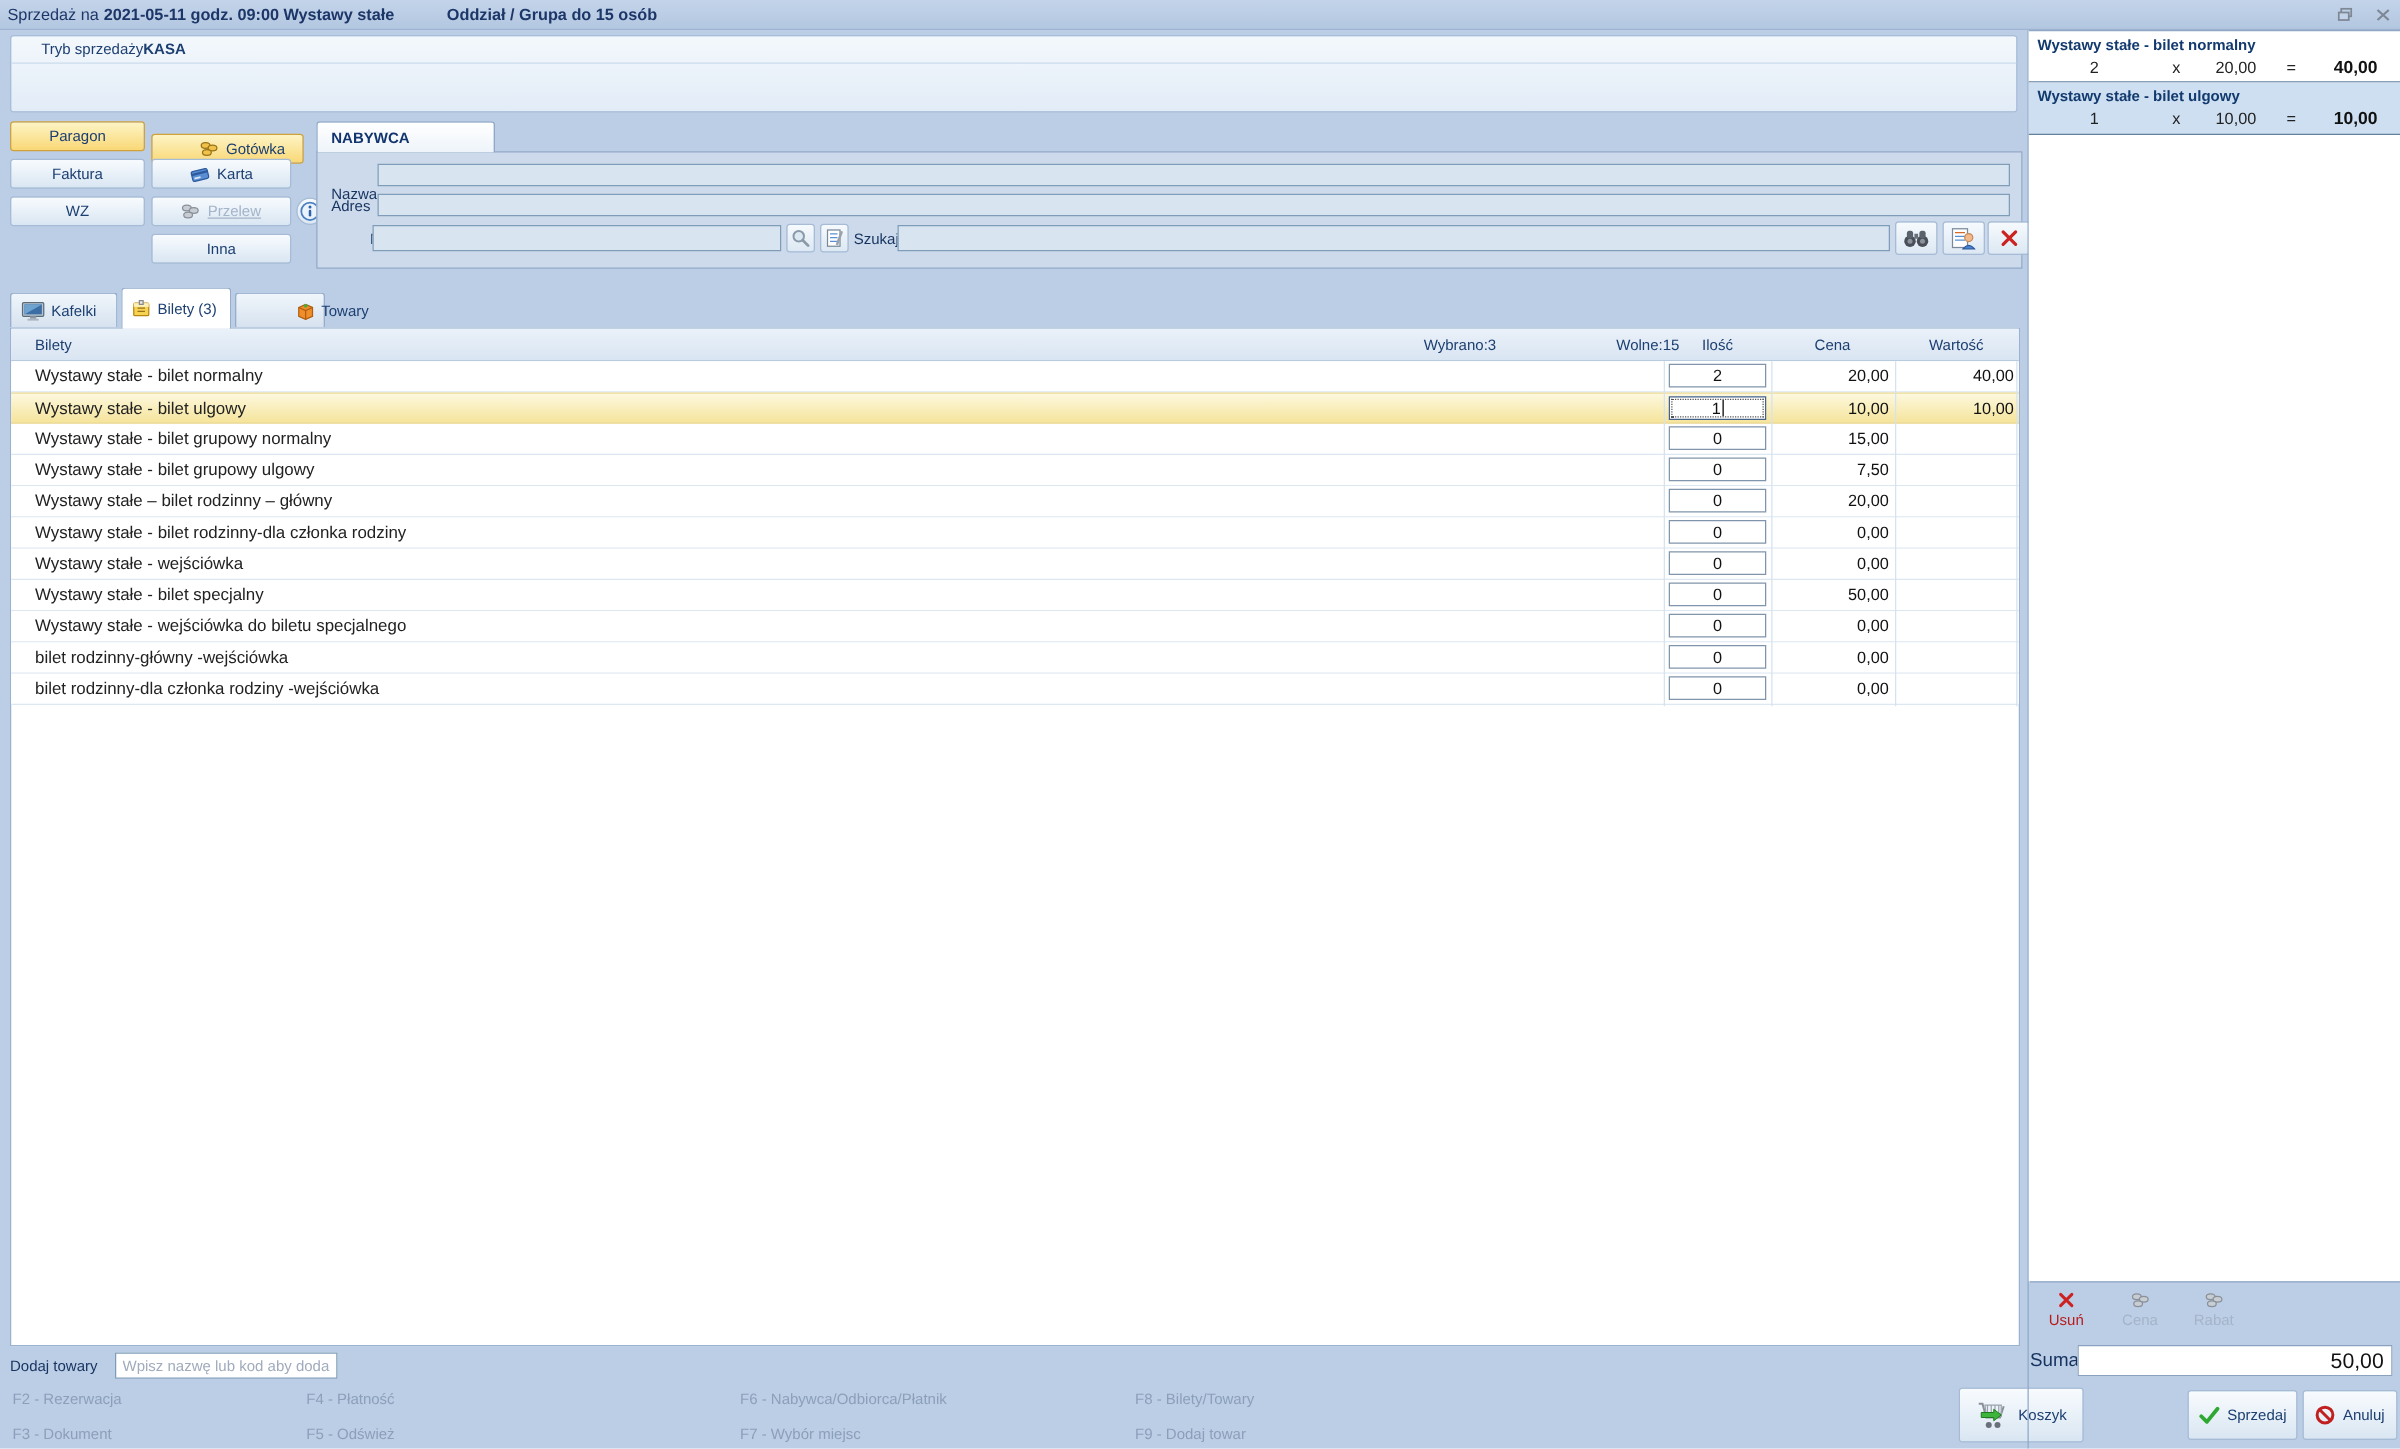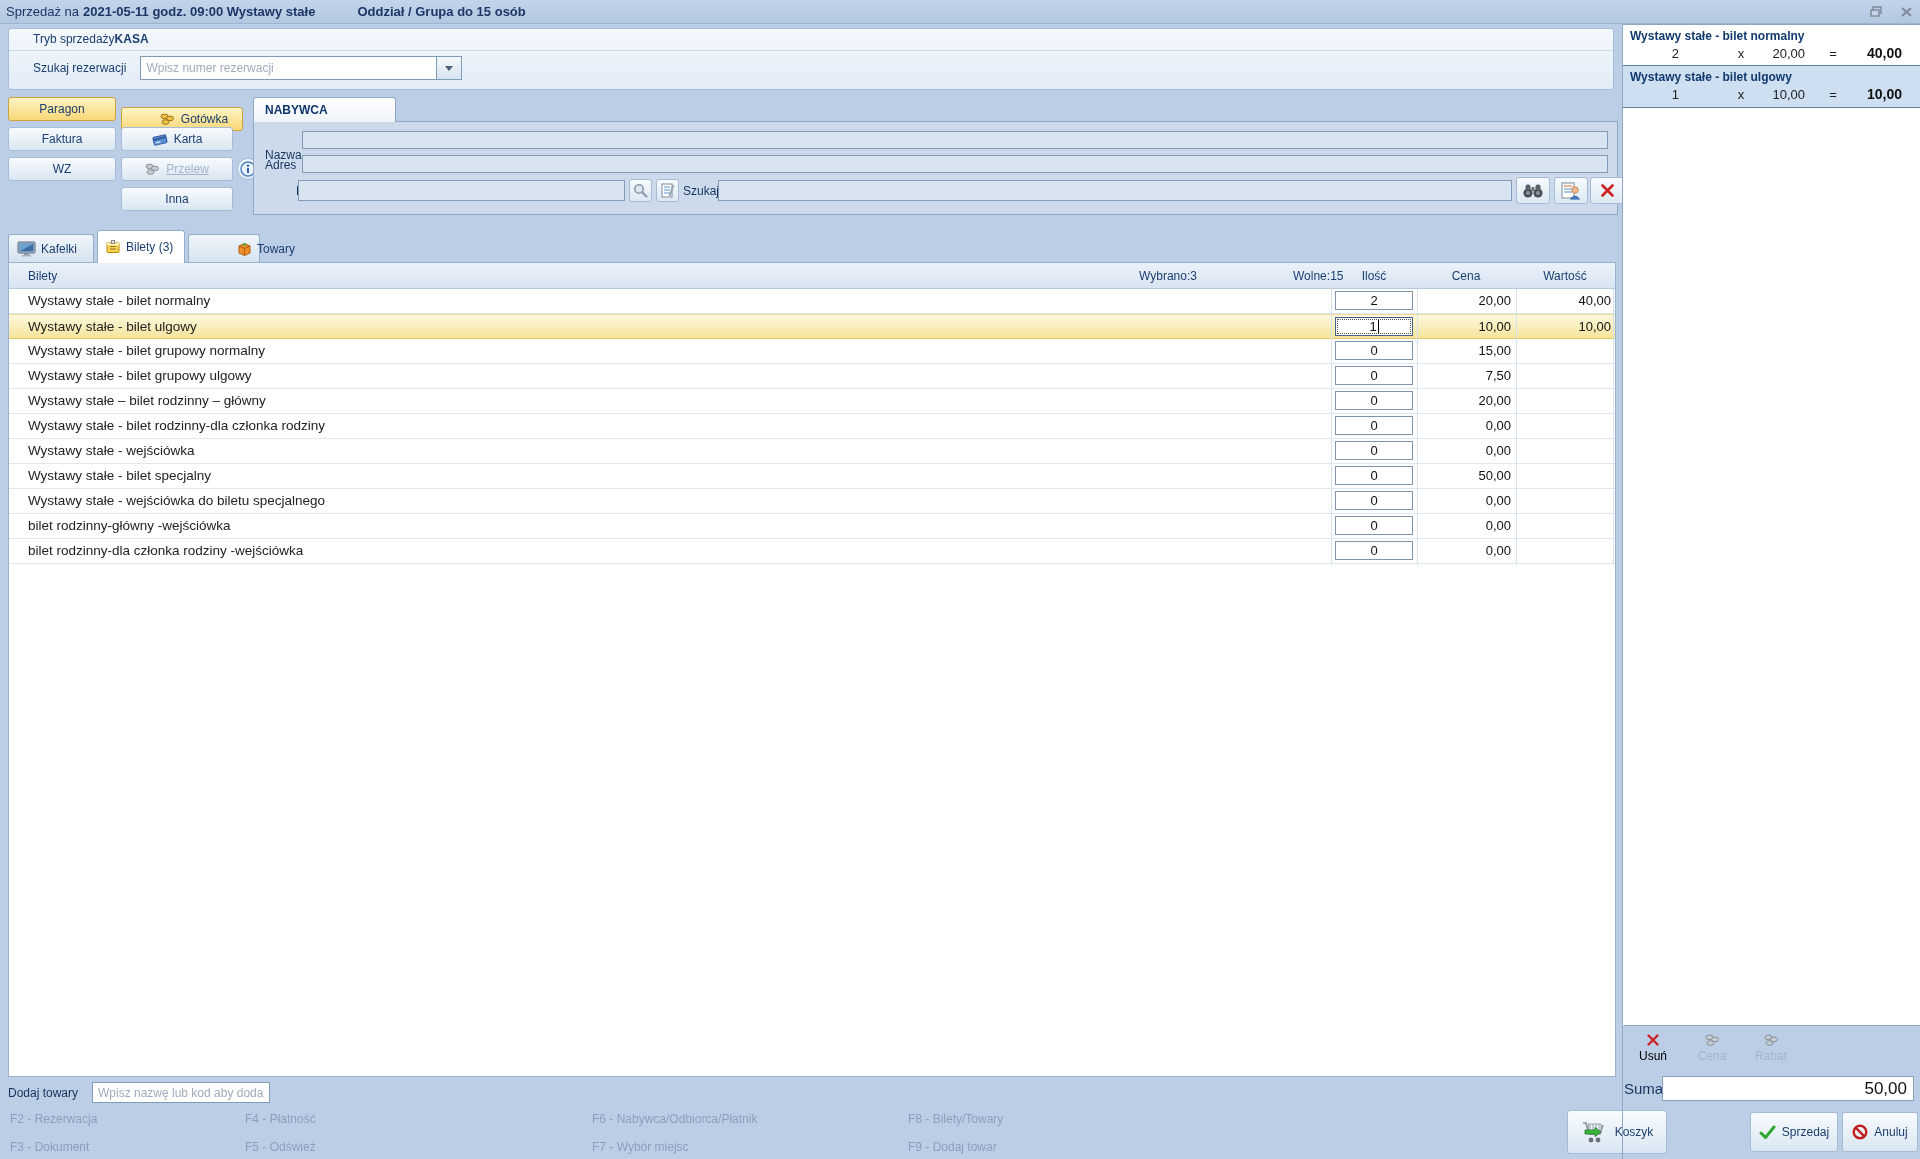--- a/index.html
+++ b/index.html
@@ -84,21 +84,21 @@
   .cart-item.first{border-top:1px solid #8fa6c4;}
   .cart-item.selected{background:#cddff0;}
   .ci-title{position:absolute;left:7px;top:4px;font-weight:bold;color:#123a6e;font-size:12px;white-space:nowrap;}
   .ci-qty{position:absolute;left:0;top:21px;width:56px;text-align:right;font-size:13px;color:#222;}
   .ci-x{position:absolute;left:110px;top:21px;width:16px;text-align:center;font-size:13px;color:#222;}
   .ci-price{position:absolute;left:112px;top:21px;width:70px;text-align:right;font-size:13px;color:#222;}
   .ci-eq{position:absolute;left:202px;top:21px;width:16px;text-align:center;font-size:13px;color:#222;}
   .ci-val{position:absolute;left:216px;top:20px;width:63px;text-align:right;font-size:14px;font-weight:bold;color:#111;}
 
   .action-btn{position:absolute;width:56px;height:40px;display:flex;flex-direction:column;align-items:center;justify-content:center;gap:2px;
-    color:#000000;font-size:12px;cursor:pointer;}
+    color:#b91c1c;font-size:12px;cursor:pointer;}
   .action-btn.disabled{color:#a4b4c9;cursor:default;}
   .suma-label{position:absolute;left:1624px;top:1080px;font-size:15px;color:#16335f;}
   .suma-field{position:absolute;left:1662px;top:1076px;width:252px;height:25px;background:#fff;border:1px solid #8aa2c0;
     box-sizing:border-box;display:flex;align-items:center;justify-content:flex-end;padding-right:6px;font-size:17px;color:#111;}
 </style>
 </head>
 <body>
 
 <div class="screen">
 
@@ -115,29 +115,20 @@
   </span>
   <span class="win-ctrl" style="left:1898px;">
     <svg width="11" height="10" viewBox="0 0 11 10">
         <path d="M1 1 L10 9 M10 1 L1 9" stroke="#7e8794" stroke-width="1.8"></path>
       </svg>
   </span>
 
   <div class="groupbox">
     <div class="gb-header">
       <span>Tryb sprzedaży</span><b>KASA</b>
-    </div>
-    <div class="gb-row">
-      <span>Szukaj rezerwacji</span>
-      <span class="combo">
-        <input type="text" placeholder="Wpisz numer rezerwacji" style="">
-        <span class="dd">
-            <span class="tri"></span>
-          </span>
-      </span>
     </div>
   </div>
 
   <div id="doc-buttons">
       <div class="abs btn sel" style="left: 8px; top: 97px; width: 108px; height: 24px;">
         <span>Paragon</span>
       </div>
       <div class="abs btn" style="left: 8px; top: 127px; width: 108px; height: 24px;">
         <span>Faktura</span>
       </div>

